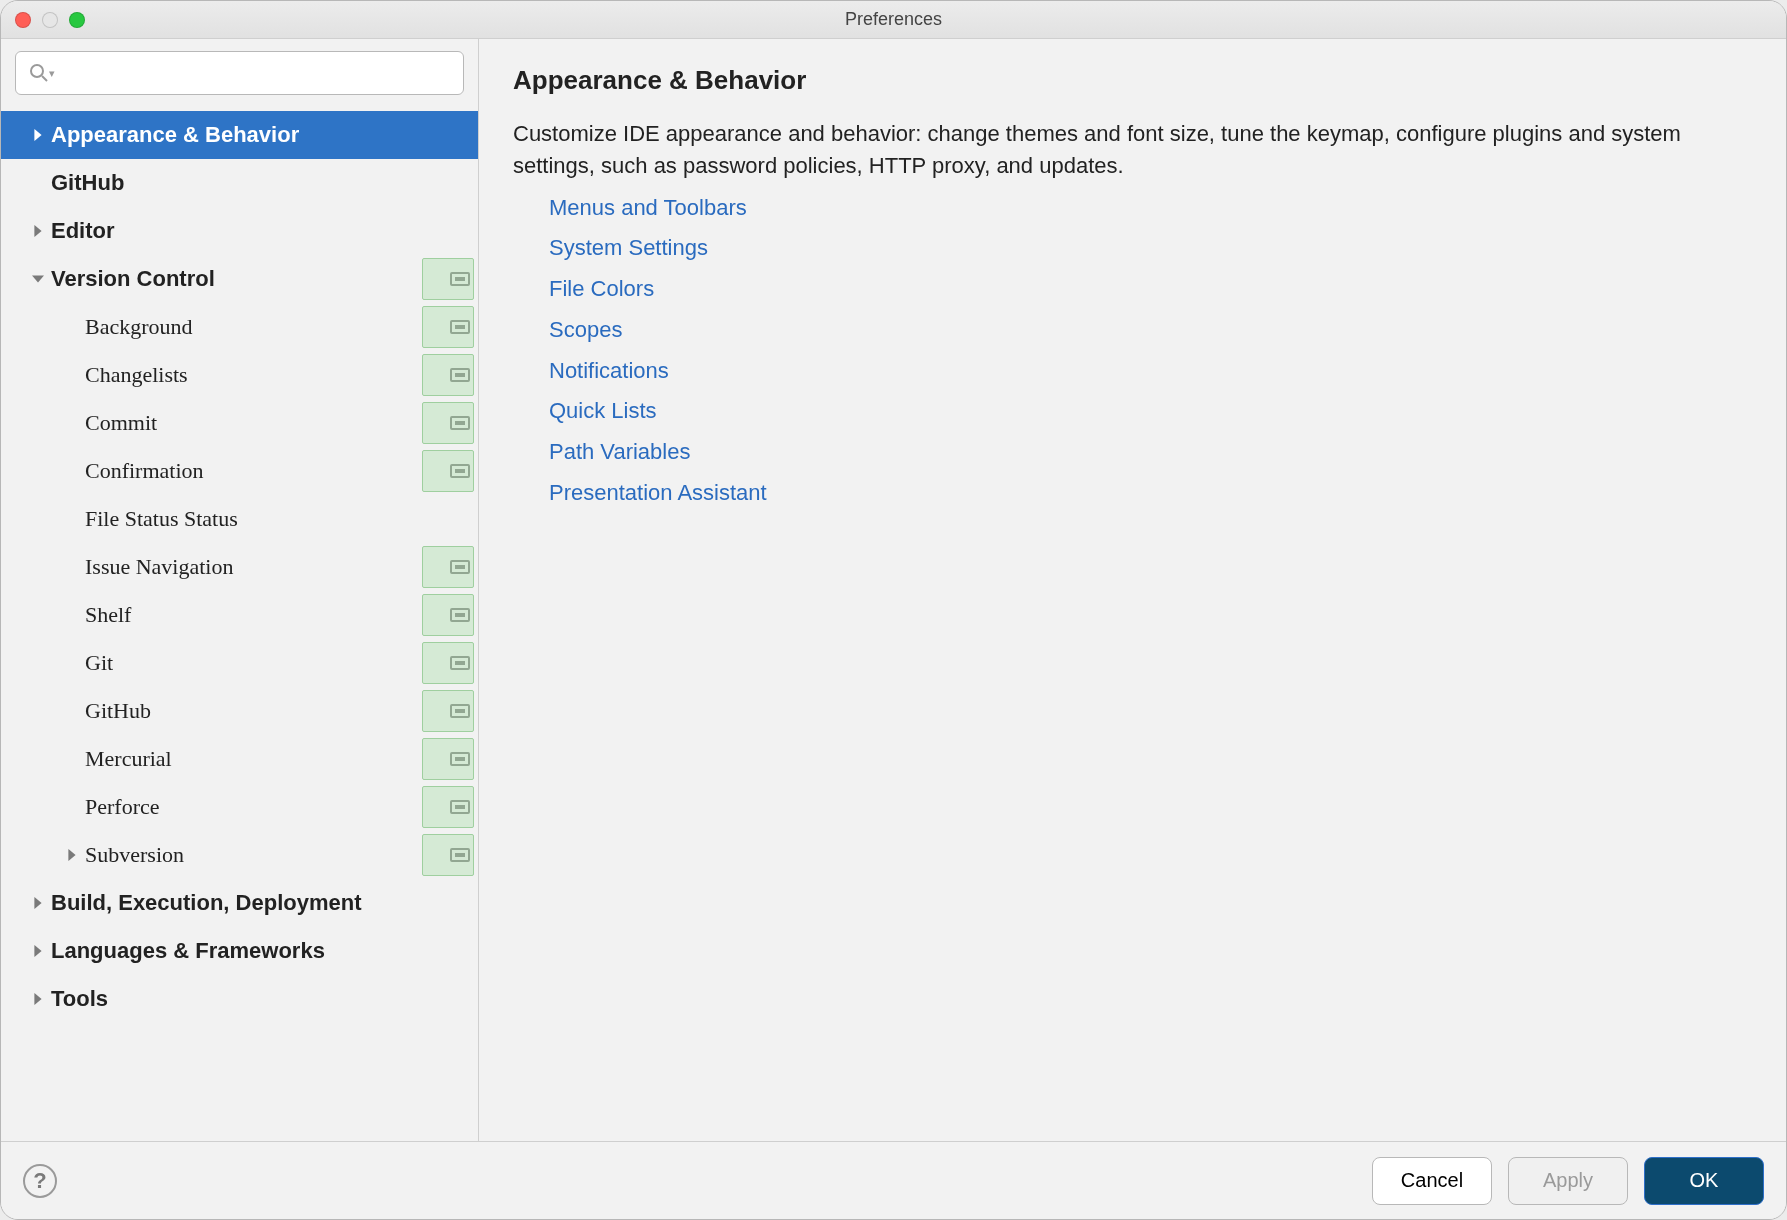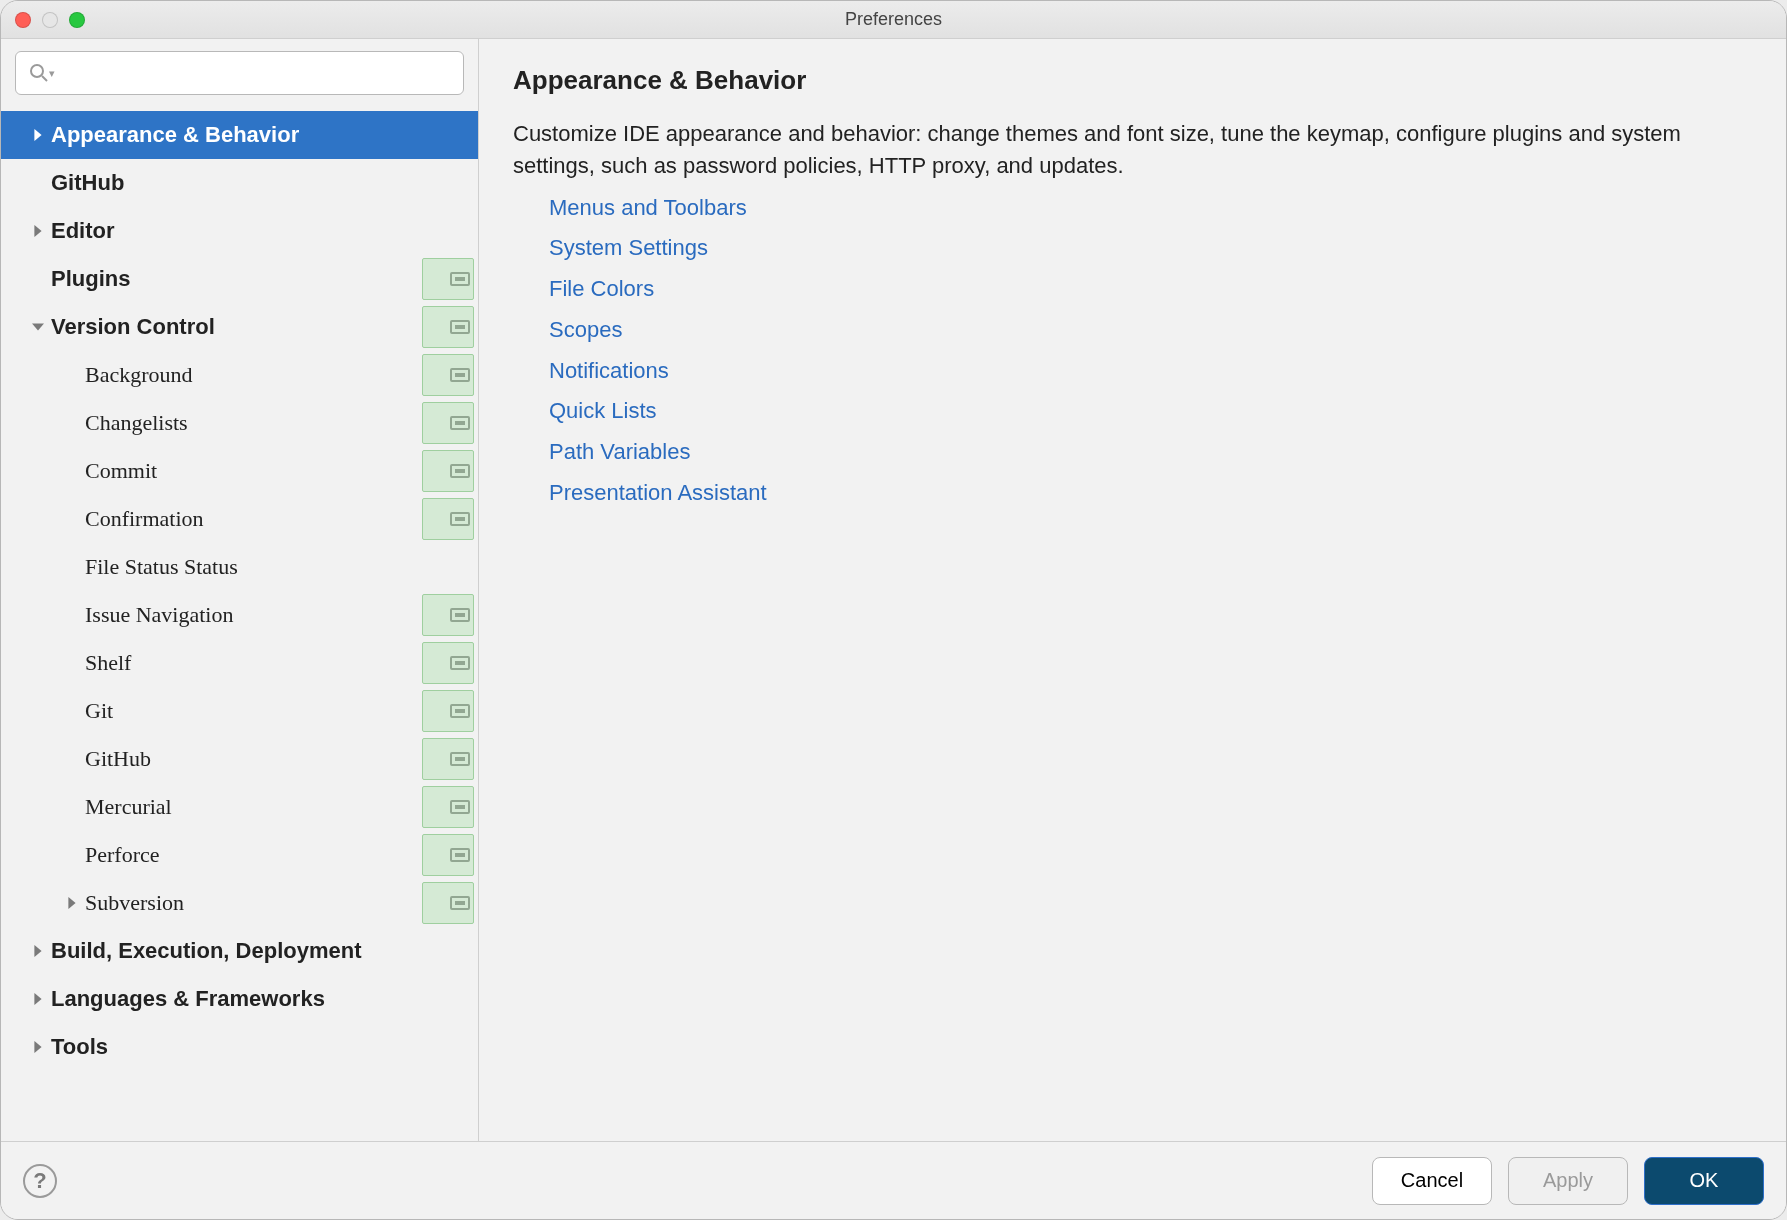--- a/index.html
+++ b/index.html
@@ -87,26 +87,20 @@
           </div>
           <div class="tree-row d0 bold">
             <span class="arrow">
               <svg width="12" height="12" viewBox="0 0 10 10">
                 <path d="M2 0 L8 5 L2 10 Z" fill="currentColor"></path>
               </svg>
             </span>
             <span class="label">Editor</span>
           </div>
           <div class="tree-row d0 bold">
-            <span class="arrow"></span>
-            <span class="label">Plugins</span>
-            <span class="proj-icon"></span>
-            <span class="green-highlight"></span>
-          </div>
-          <div class="tree-row d0 bold">
             <span class="arrow">
               <svg width="12" height="12" viewBox="0 0 10 10">
                 <path d="M0 2 L10 2 L5 8 Z" fill="currentColor"></path>
               </svg>
             </span>
             <span class="label">Version Control</span>
             <span class="proj-icon"></span>
             <span class="green-highlight"></span>
           </div>
           <div class="tree-row d1">

